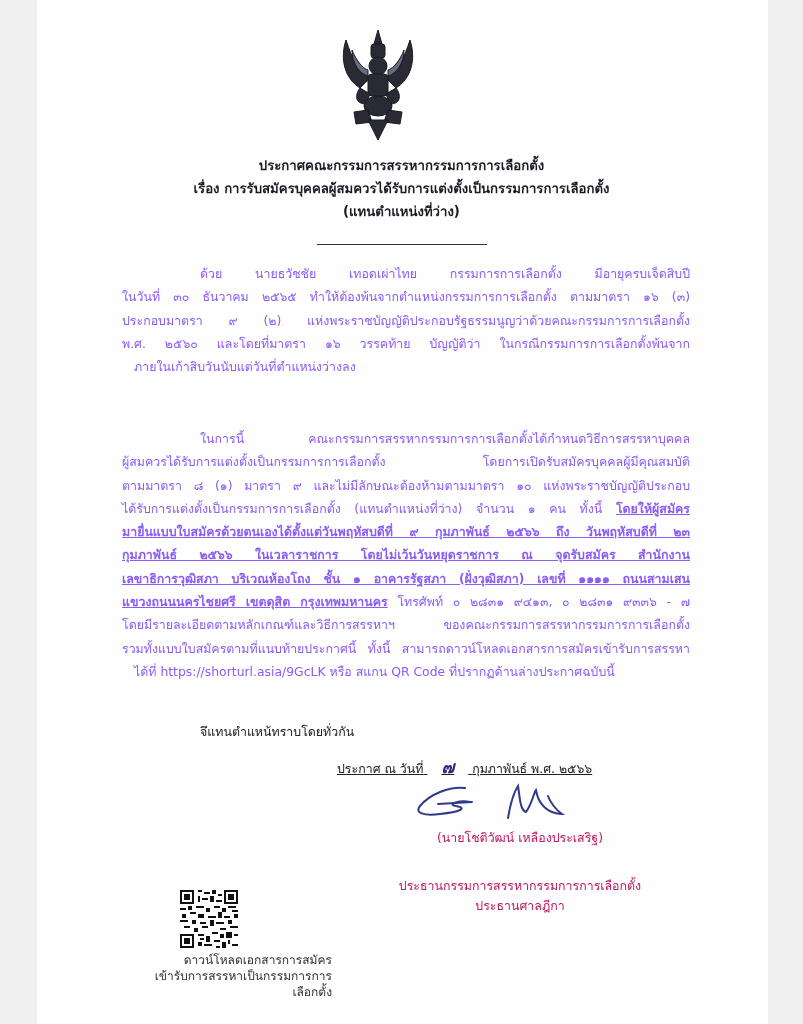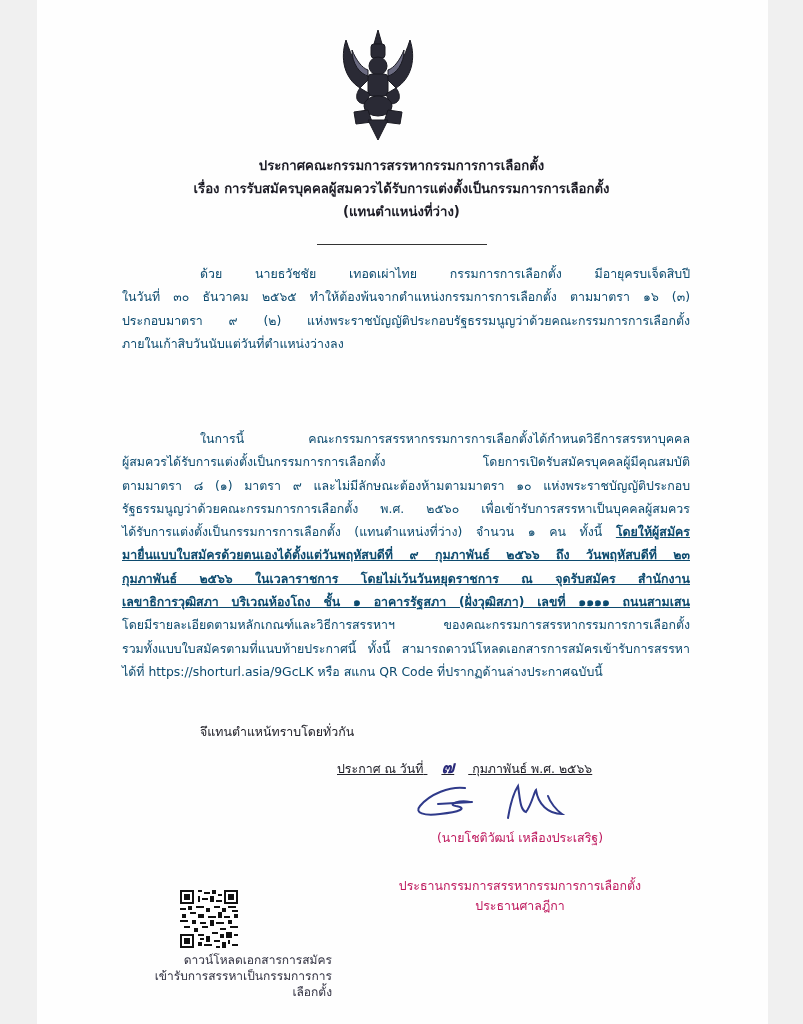--- a/index.html
+++ b/index.html
@@ -18,24 +18,24 @@
   }
   .heading {
     position:absolute; left:0; width:803px; text-align:center;
     font-size:13.2px; font-weight:bold; line-height:23px; color:#1a1a24;
   }
   .rule {
     position:absolute; left:317px; top:244px; width:170px; height:1px; background:#333;
   }
   .para {
     position:absolute; left:122px; width:568px;
-    font-size:12.4px; line-height:23.3px; text-align:justify; color:#0c4a6e;
+    font-size:12.4px; line-height:23.3px; text-align:justify; color:#8b5cf6;
   }
   .ln { display:block; white-space:nowrap; text-align-last:justify; text-align:justify; }
-  .ln.last { text-align-last:left; }
+  .ln.last { text-align-last:left;margin-left:12px; }
   .bu { font-weight:bold; text-decoration:underline; }
   .closing { position:absolute; left:200px; top:722px; font-size:12.4px; color:#202028; }
   .dateline { position:absolute; left:337px; top:753px; font-size:12.4px; color:#202028; white-space:nowrap;text-decoration:underline; }
   .dateline .day { font-weight:bold; font-size:17px; color:#2a2a7a; font-style:italic; margin:0 14px; }
   .signature { position:absolute; left:410px; top:780px; width:185px; height:45px; }
   .signer {
     position:absolute; left:380px; width:280px; text-align:center;
     font-size:12.4px; line-height:24px; color:#be185d;
   }
   .qr { position:absolute; left:180px; top:890px; width:58px; height:58px; }
@@ -70,32 +70,33 @@
 
 <div class="heading" style="top:154px;">ประกาศคณะกรรมการสรรหากรรมการการเลือกตั้ง</div>
 <div class="heading line2" style="top:177px;">เรื่อง  การรับสมัครบุคคลผู้สมควรได้รับการแต่งตั้งเป็นกรรมการการเลือกตั้ง</div>
 <div class="heading" style="top:200px;">(แทนตำแหน่งที่ว่าง)</div>
 <div class="rule"></div>
 
 <div class="para" style="top:262px;">
   <span class="ln" style="padding-left:78px;">ด้วย  นายธวัชชัย  เทอดเผ่าไทย  กรรมการการเลือกตั้ง  มีอายุครบเจ็ดสิบปี</span>
   <span class="ln">ในวันที่  ๓๐  ธันวาคม   ๒๕๖๕  ทำให้ต้องพ้นจากตำแหน่งกรรมการการเลือกตั้ง  ตามมาตรา  ๑๖  (๓)</span>
   <span class="ln">ประกอบมาตรา  ๙  (๒)  แห่งพระราชบัญญัติประกอบรัฐธรรมนูญว่าด้วยคณะกรรมการการเลือกตั้ง</span>
+  <span class="ln">พ.ศ.  ๒๕๖๐  และโดยที่มาตรา  ๑๖  วรรคท้าย  บัญญัติว่า  ในกรณีกรรมการการเลือกตั้งพ้นจาก</span>
   <span class="ln last">ภายในเก้าสิบวันนับแต่วันที่ตำแหน่งว่างลง</span>
 </div>
 
 <div class="para" style="top:427px;">
   <span class="ln" style="padding-left:78px;">ในการนี้  คณะกรรมการสรรหากรรมการการเลือกตั้งได้กำหนดวิธีการสรรหาบุคคล</span>
   <span class="ln">ผู้สมควรได้รับการแต่งตั้งเป็นกรรมการการเลือกตั้ง  โดยการเปิดรับสมัครบุคคลผู้มีคุณสมบัติ</span>
   <span class="ln">ตามมาตรา  ๘  (๑)  มาตรา  ๙  และไม่มีลักษณะต้องห้ามตามมาตรา  ๑๐  แห่งพระราชบัญญัติประกอบ</span>
-  <span class="ln">รัฐธรรมนูญว่าด้วยคณะกรรมการการเลือกตั้ง  พ.ศ.  ๒๕๖๐  เพื่อเข้ารับการสรรหาเป็นบุคคลผู้สมควร</span>
   <span class="ln"><span>ได้รับการแต่งตั้งเป็นกรรมการการเลือกตั้ง  (แทนตำแหน่งที่ว่าง)  จำนวน  ๑  คน  ทั้งนี้ </span><span class="bu">โดยให้ผู้สมัคร</span></span>
   <span class="ln bu">มายื่นแบบใบสมัครด้วยตนเองได้ตั้งแต่วันพฤหัสบดีที่  ๙  กุมภาพันธ์  ๒๕๖๖  ถึง  วันพฤหัสบดีที่  ๒๓</span>
   <span class="ln bu">กุมภาพันธ์  ๒๕๖๖  ในเวลาราชการ  โดยไม่เว้นวันหยุดราชการ  ณ  จุดรับสมัคร  สำนักงาน</span>
   <span class="ln bu">เลขาธิการวุฒิสภา  บริเวณห้องโถง  ชั้น  ๑  อาคารรัฐสภา  (ฝั่งวุฒิสภา)  เลขที่  ๑๑๑๑  ถนนสามเสน</span>
+  <span class="ln"><span class="bu">แขวงถนนนครไชยศรี  เขตดุสิต  กรุงเทพมหานคร</span><span>  โทรศัพท์  ๐ ๒๘๓๑ ๙๔๑๓, ๐ ๒๘๓๑ ๙๓๓๖ - ๗</span></span>
   <span class="ln">โดยมีรายละเอียดตามหลักเกณฑ์และวิธีการสรรหาฯ  ของคณะกรรมการสรรหากรรมการการเลือกตั้ง</span>
   <span class="ln">รวมทั้งแบบใบสมัครตามที่แนบท้ายประกาศนี้  ทั้งนี้  สามารถดาวน์โหลดเอกสารการสมัครเข้ารับการสรรหา</span>
   <span class="ln last">ได้ที่  https://shorturl.asia/9GcLK  หรือ  สแกน  QR  Code  ที่ปรากฏด้านล่างประกาศฉบับนี้</span>
 </div>
 
 <div class="closing">จึแทนตำแหน้ทราบโดยทั่วกัน</div>
 
 <div class="dateline">
   <span>ประกาศ  ณ  วันที่</span>
   <span class="day">๗</span>

